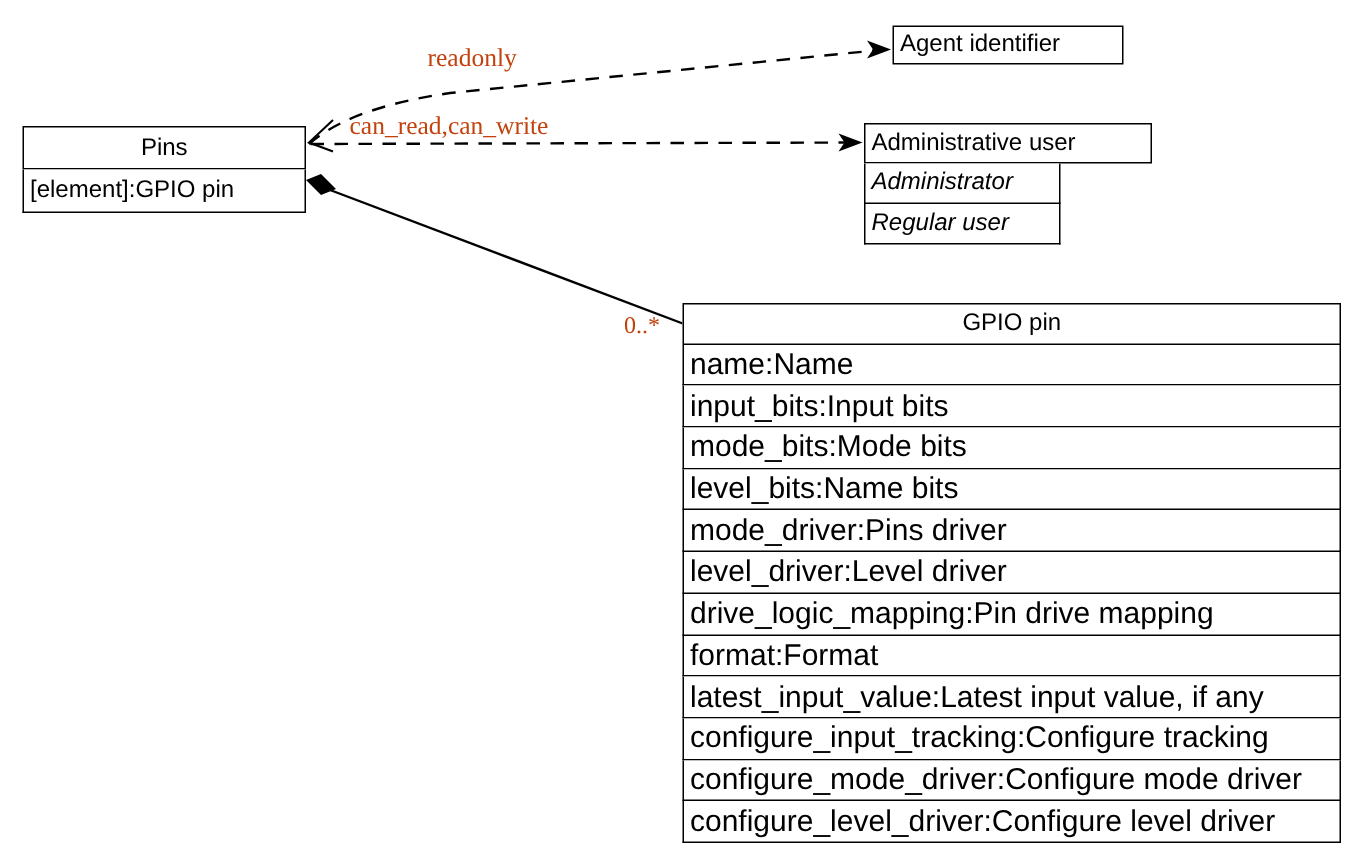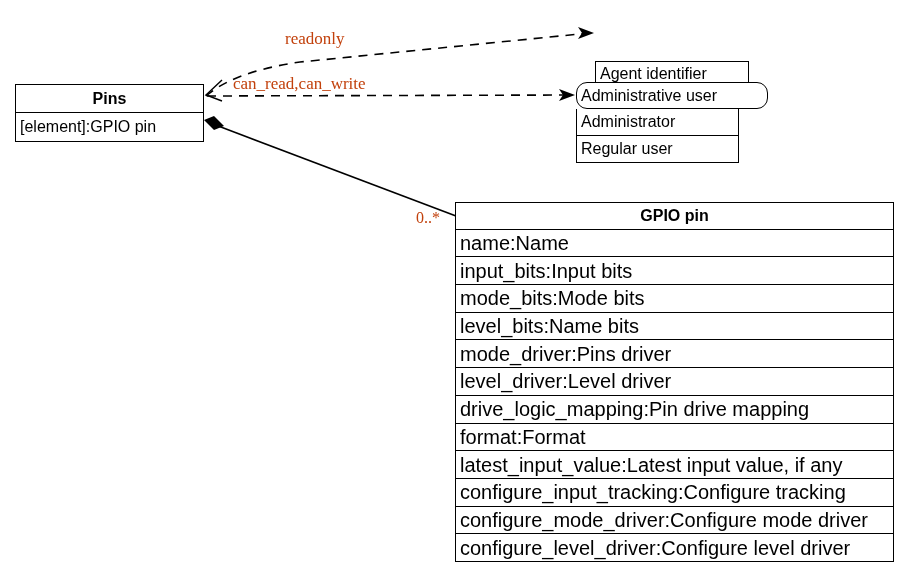--- a/index.html
+++ b/index.html
@@ -32,52 +32,50 @@
     display: flex;
     align-items: center;
     white-space: nowrap;
     overflow: hidden;
   }
   .uml-row + .uml-row {
     border-top: none;
   }
   .row-title {
     justify-content: center;
-    font-weight: bold;
   }
   .row-attr {
     justify-content: flex-start;
     padding-left: 4px;
   }
 
   
   #pins-box {
     left: 15px;
     top: 84px;
     width: 189px;
   }
   #pins-box .uml-row { height: 29px; }
 
   
   #agent-box {
     left: 595px;
     top: 17px;
     width: 154px;
-    margin-top: 44px;
   }
   #agent-box .uml-row { height: 26px; }
 
   
   #adminuser-box {
     left: 576px;
     top: 82px;
   }
   #adminuser-box .uml-row { height: 27px; }
-  #adminuser-box .hdr  { width: 192px; border-radius: 11px; }
-  #adminuser-box .sub  { width: 163px; }
+  #adminuser-box .hdr  { width: 192px; }
+  #adminuser-box .sub  { width: 131px; font-style: italic; }
 
   
   #gpio-box {
     left: 455px;
     top: 202px;
     width: 439px;
   }
   #gpio-box .uml-row { height: 27.7px; }
   #gpio-box .row-title { font-size: 16px; }
   #gpio-box .row-attr  { font-size: 20px; }

